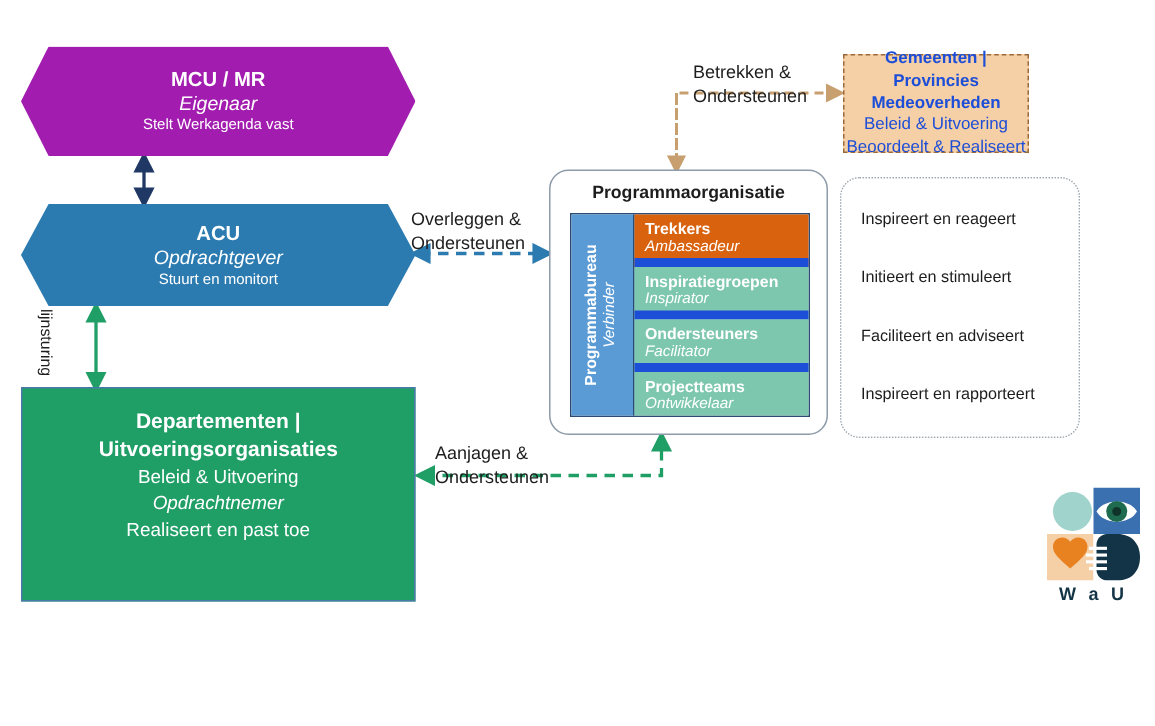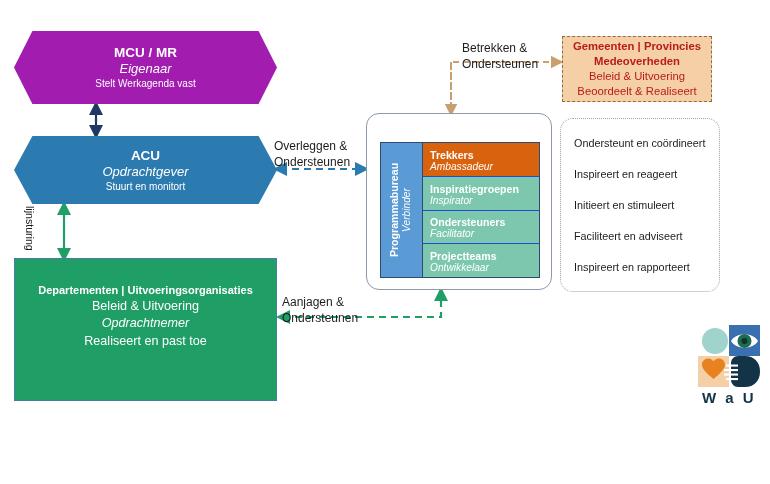--- a/index.html
+++ b/index.html
@@ -33,31 +33,31 @@
   
   .dept {
     left:14px; top:258px; width:263px; height:143px;
     background:#1f9e66;
     border:1px solid #4a7aa8;
     display:flex; flex-direction:column;
     align-items:center; justify-content:center;
     color:#ffffff; text-align:center; line-height:1.38;
     padding-bottom:26px;
   }
-  .dept .t-bold { font-size:11px; }
+  .dept .t-bold { font-size:14px; }
   .dept .t-plain, .dept .t-italic { font-size:12.6px; }
 
   
   .orange {
-    left:562px; top:36px; width:150px; height:66px;
+    left:562px; top:36px; width:124px; height:66px;
     background:#f5cfa6;
     border:1px dashed #9a6a3a;
     display:flex; flex-direction:column;
     align-items:center; justify-content:center;
-    color:#b91c1c; text-align:center; line-height:1.32;
+    color:#1d4ed8; text-align:center; line-height:1.32;
   }
   .orange .o-bold { font-weight:bold; font-size:11.3px; }
   .orange .o-plain{ font-size:11.3px; }
 
   
   .prog {
     left:366px; top:113px; width:186px; height:177px;
     background:#ffffff;
     border:1px solid #8d9aa8;
     border-radius:13px;
@@ -85,21 +85,21 @@
   }
   .bureau-inner .b1 { font-weight:bold; font-size:10.6px; display:block; }
   .bureau-inner .b2 { font-style:italic; font-size:10.2px; display:block; }
 
   .rows { flex:1; display:flex; flex-direction:column; }
   .prow {
     flex:1;
     padding:2px 0 0 7px;
     color:#ffffff;
     display:flex; flex-direction:column; justify-content:center;
-    border-bottom:1px solid #1d4ed8;
+    border-bottom:6px solid #1d4ed8;
   }
   .prow:last-child { border-bottom:none; }
   .prow .r1 { font-weight:bold; font-size:10.6px; }
   .prow .r2 { font-style:italic; font-size:10.2px; }
   .prow.orange-row { background:#d9620f; }
   .prow.teal-row   { background:#7cc7ae;justify-content:center; }
 
   
   .rlist {
     left:560px; top:118px; width:160px; height:174px;
@@ -112,38 +112,38 @@
   }
   .rlist div { font-size:10.8px; color:#1d1d1d; line-height:1.3; }
 
   
   .conn-label {
     position:absolute; font-size:12px; color:#1d1d1d;
     line-height:1.3; white-space:nowrap;
   }
   .lbl-betrekken { left:462px; top:41px; }
   .lbl-overleggen{ left:274px; top:139px; }
-  .lbl-aanjagen  { left:282px; top:295px; }
+  .lbl-aanjagen  { left:290px; top:295px; }
 
   .vlabel {
     position:absolute; left:36px; top:206px;
     font-size:10.6px; color:#1d1d1d;
     transform: rotate(90deg);
     transform-origin: left top;
     white-space:nowrap;
   }
 
   
   .logo { left:698px; top:325px; width:62px; height:90px; }
   .logo-grid {
     position:absolute; left:0; top:0; width:62px; height:62px;
   }
   .logo-text {
     position:absolute; left:0; top:64px; width:62px;
-    text-align:center; font-weight:bold; font-size:15px;
+    text-align:center; font-weight:bold; font-size:12px;
     color:#123446; letter-spacing:2.5px;
   }
   svg { display:block; }
 </style>
 </head>
 <body>
 
 <div id="canvas">
 
   <svg width="770" height="484" style="position:absolute;left:0;top:0;">
@@ -206,20 +206,21 @@
   </div>
 
   <div class="node orange">
     <div class="o-bold">Gemeenten | Provincies</div>
     <div class="o-bold">Medeoverheden</div>
     <div class="o-plain">Beleid &amp; Uitvoering</div>
     <div class="o-plain">Beoordeelt &amp; Realiseert</div>
   </div>
 
   <div class="node prog">
+    <div class="prog-title">Programmaorganisatie</div>
     <div class="prog-grid">
       <div class="bureau">
         <div class="bureau-inner">
           <span class="b1">Programmabureau</span>
           <span class="b2">Verbinder</span>
         </div>
       </div>
       <div class="rows">
         <div class="prow orange-row">
           <div class="r1">Trekkers</div>
@@ -235,21 +236,20 @@
         </div>
         <div class="prow teal-row">
           <div class="r1">Projectteams</div>
           <div class="r2">Ontwikkelaar</div>
         </div>
       </div>
     </div>
   </div>
 
   <div class="node rlist">
-    <div>Ondersteunt en coördineert</div>
     <div>Inspireert en reageert</div>
     <div>Initieert en stimuleert</div>
     <div>Faciliteert en adviseert</div>
     <div>Inspireert en rapporteert</div>
   </div>
 
   <div class="conn-label lbl-betrekken">
     <div>Betrekken &amp;</div>
     <div>Ondersteunen</div>
   </div>

